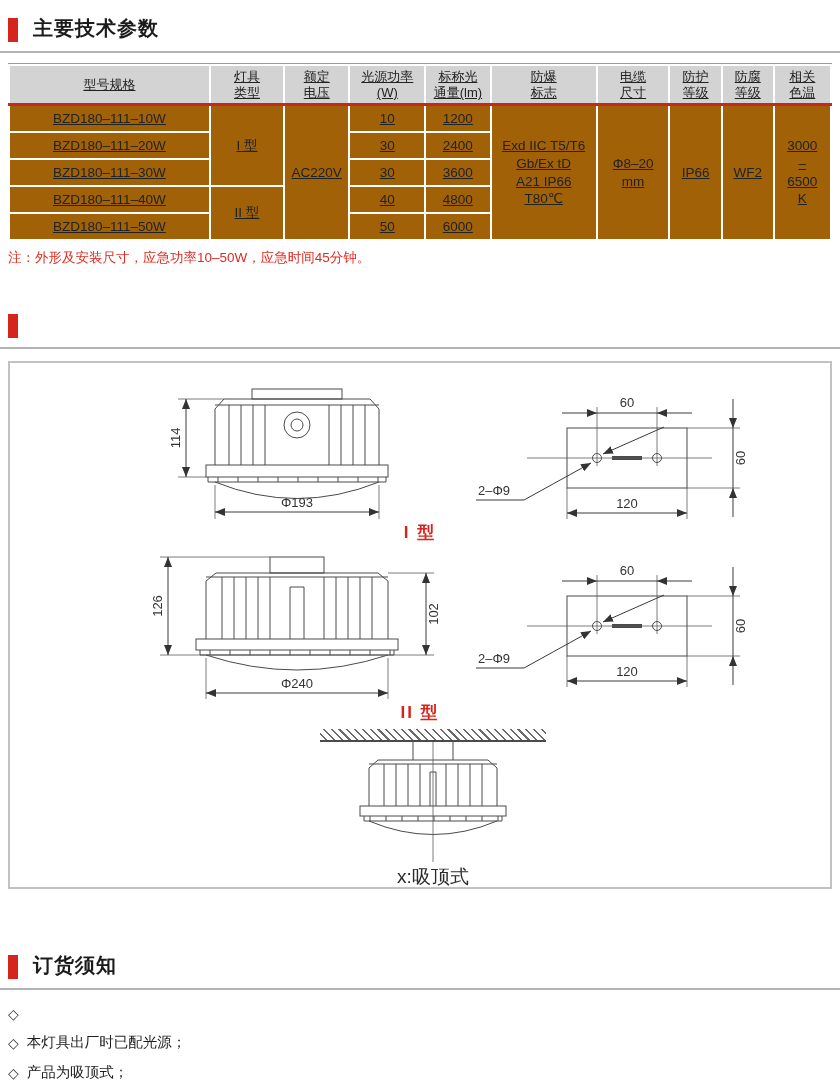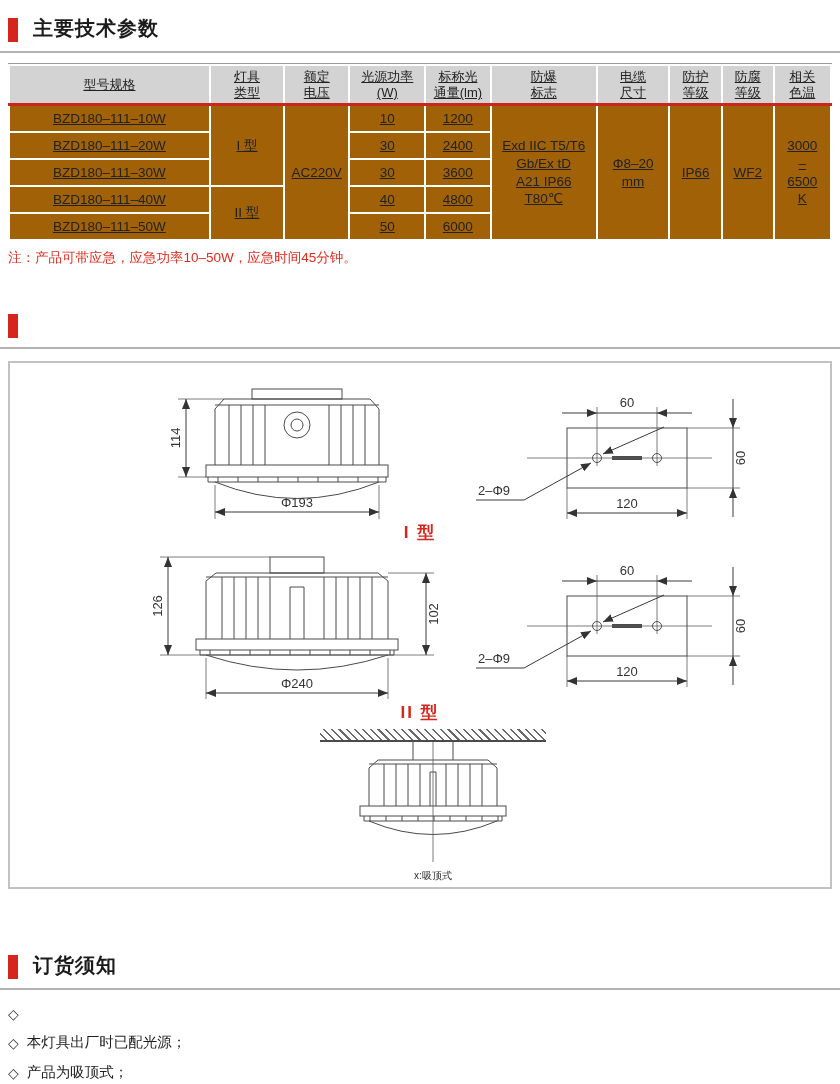--- a/index.html
+++ b/index.html
@@ -29,21 +29,21 @@
   svg text { font-family:"Liberation Sans","DejaVu Sans",sans-serif; font-size:13px; fill:#333; }
   .type-label { position:absolute; left:330px; width:160px; text-align:center;
     color:#d6251c; font-size:17px; font-weight:bold; letter-spacing:2px; }
   .lbl1 { top:158px; } .lbl2 { top:338px; }
 
   .ceiling-wrap { position:absolute; left:298px; top:366px; width:250px; text-align:center; }
   .hatch { width:226px; height:13px; margin:0 auto;
     background:repeating-linear-gradient(45deg,#fff 0 4px,#6a6a6a 4px 5.5px);
     border-bottom:2px solid #4a4a4a; }
   .ceiling-wrap svg { position:static; display:block; margin:0 auto; }
-  .ceiling-caption { margin-top:5px; font-size:10px; color:#2a2a2a; }
+  .ceiling-caption { font-size:19px; color:#2a2a2a; }
 
   
   .order-list { list-style:none; margin:16px 0 0 8px; }
   .order-list li { font-size:14.5px; color:#1e1e1e; margin-bottom:11px; display:flex; align-items:center; }
   .order-list .diamond { margin-right:8px; font-size:14px; color:#333; }
 
   .g { stroke:#4a4a4a; stroke-width:1; fill:none; }
   .thin { stroke:#5a5a5a; stroke-width:0.8; fill:none; }
   .dim { stroke:#3a3a3a; stroke-width:1; fill:none; }
 </style>
@@ -129,21 +129,21 @@
     </tr>
     <tr>
       <td>BZD180–111–50W</td>
       <td>50</td>
       <td>6000</td>
     </tr>
   </tbody>
     </table>
 </div>
 
-<div class="note">注：产品可带应急，应急功率10–50W，应急时间45分钟。</div>
+<div class="note">注：外形及安装尺寸，应急功率10–50W，应急时间45分钟。</div>
 
 <div class="spacer-lg"></div>
 
 <div class="section-head">
   <span class="red-bar"></span>
 </div>
 
 <div class="draw-box">
 
   <svg style="left:142px; top:22px;" width="290" height="150" viewBox="0 0 290 150">

